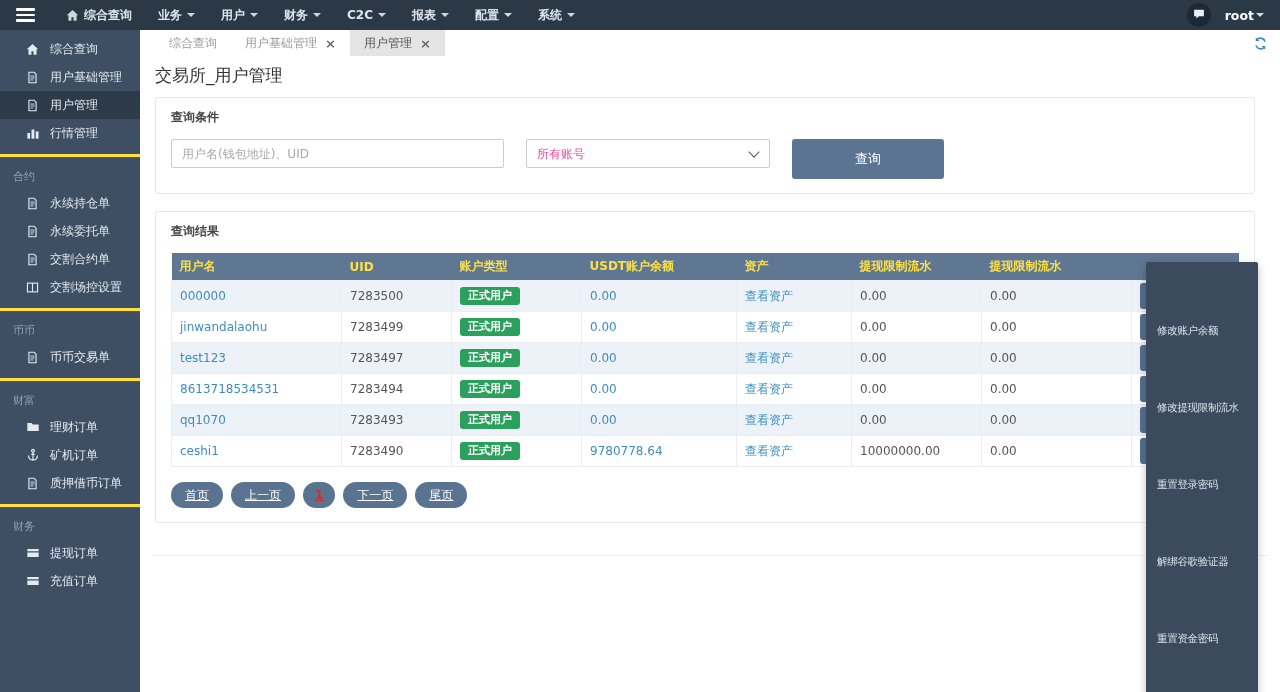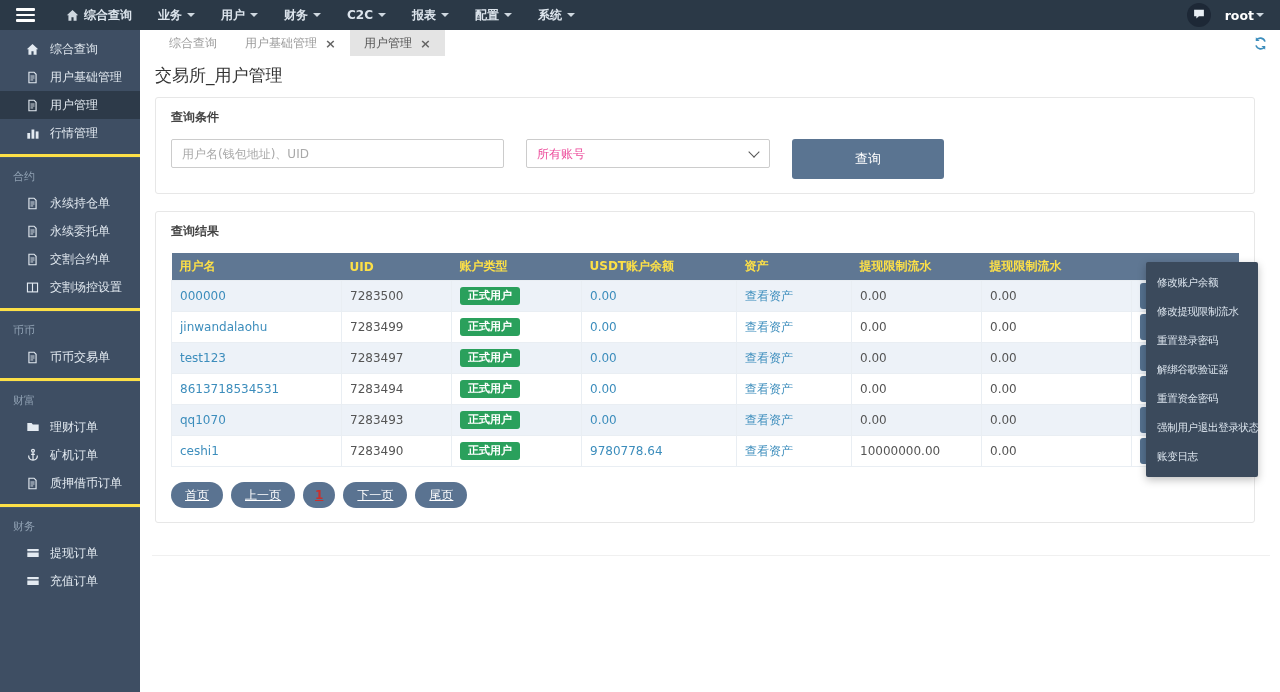--- a/index.html
+++ b/index.html
@@ -53,21 +53,21 @@
   td { height:31px; padding:0 8px; color:#555; border:1px solid #e9eef3; background:#fff; }
   tbody tr:nth-child(odd) td { background:#edf2f8; }
   td a { color:#3c8dbc; }
   .badge { display:inline-block; background:#2aa05c; color:#fff; font-size:11px; font-weight:700; padding:2.5px 8px; border-radius:3px; line-height:1.2; }
   .op-btn { display:inline-flex; cursor:pointer; }
   .op-main { background:#54708e; color:#fff; font-size:12px; padding:4.5px 13px; border-radius:3px 0 0 3px; }
   .op-caret { background:#222c38; width:18px; display:flex; align-items:center; justify-content:center; border-radius:0 3px 3px 0; margin-left:1px; }
   .op-caret .caret { border-top-color:#fff; margin-top:3px; }
 
   .action-menu { position:absolute; left:1006px; top:232px; width:112px; background:#3b4a5c; border-radius:2px; box-shadow:0 3px 8px rgba(0,0,0,.25); padding:6px 0; z-index:50; }
-  .action-menu-item { color:#dce5ee; font-size:10.5px; letter-spacing:-0.3px; padding:7.5px 11px; white-space:nowrap; overflow:hidden; cursor:pointer; }
+  .action-menu-item { color:#dce5ee; font-size:10.5px; letter-spacing:-0.3px; padding:7.5px 11px; white-space:nowrap; overflow:hidden; cursor:pointer;margin-top:48px; }
 
   .pagination { display:flex; gap:8px; margin-top:15px; }
   .page-pill { background:#5a7391; color:#fff; font-size:12px; border:none; border-radius:14px; padding:6px 14px; cursor:pointer; font-family:inherit; line-height:1.2;text-decoration:underline; }
   .page-pill.current { color:#c9302c; font-weight:700; padding:6px 12px; }
 
   .content-divider { height:1px; background:#f0f0f0; margin:32px 10px 0 12px; }
 </style>
 </head>
 <body>
 

